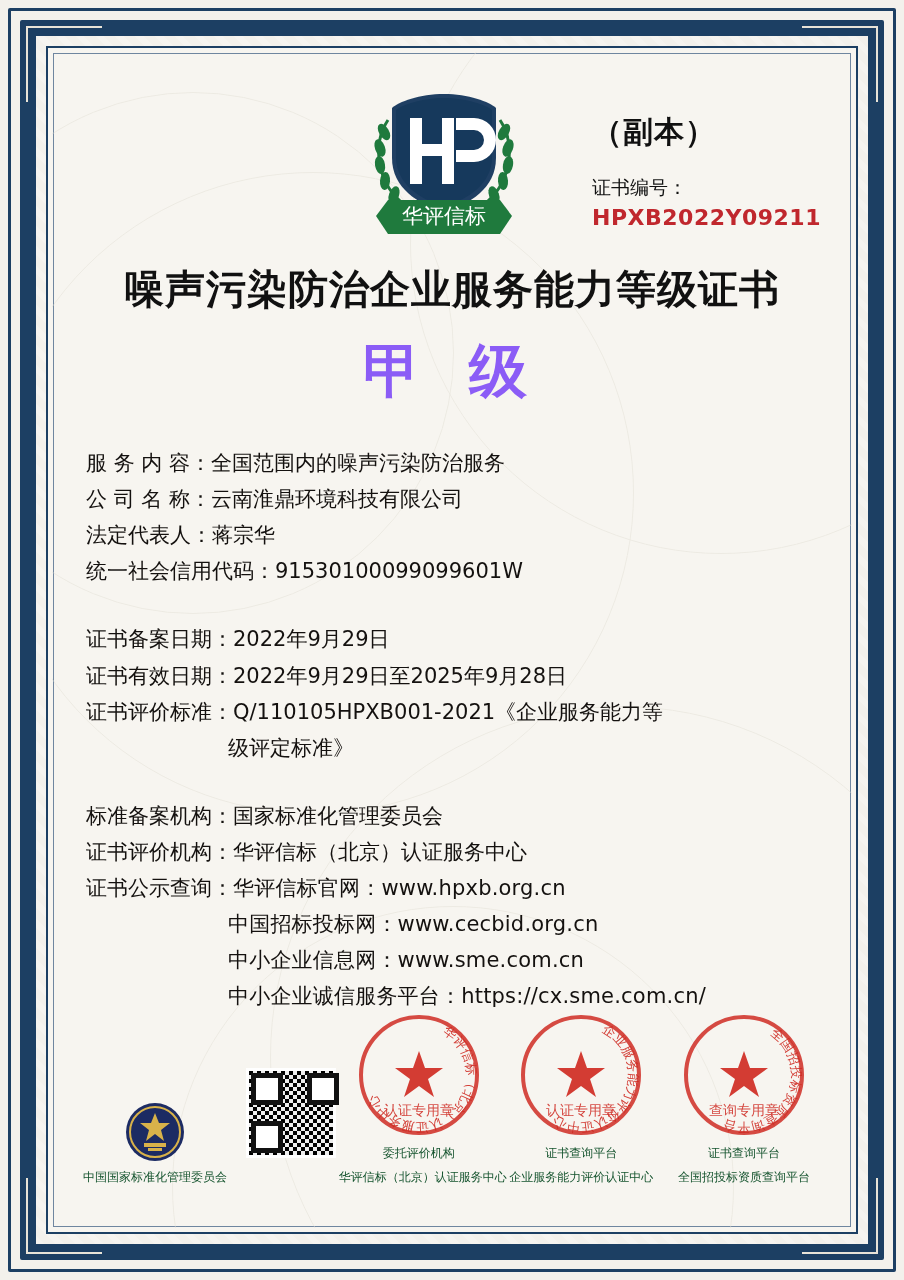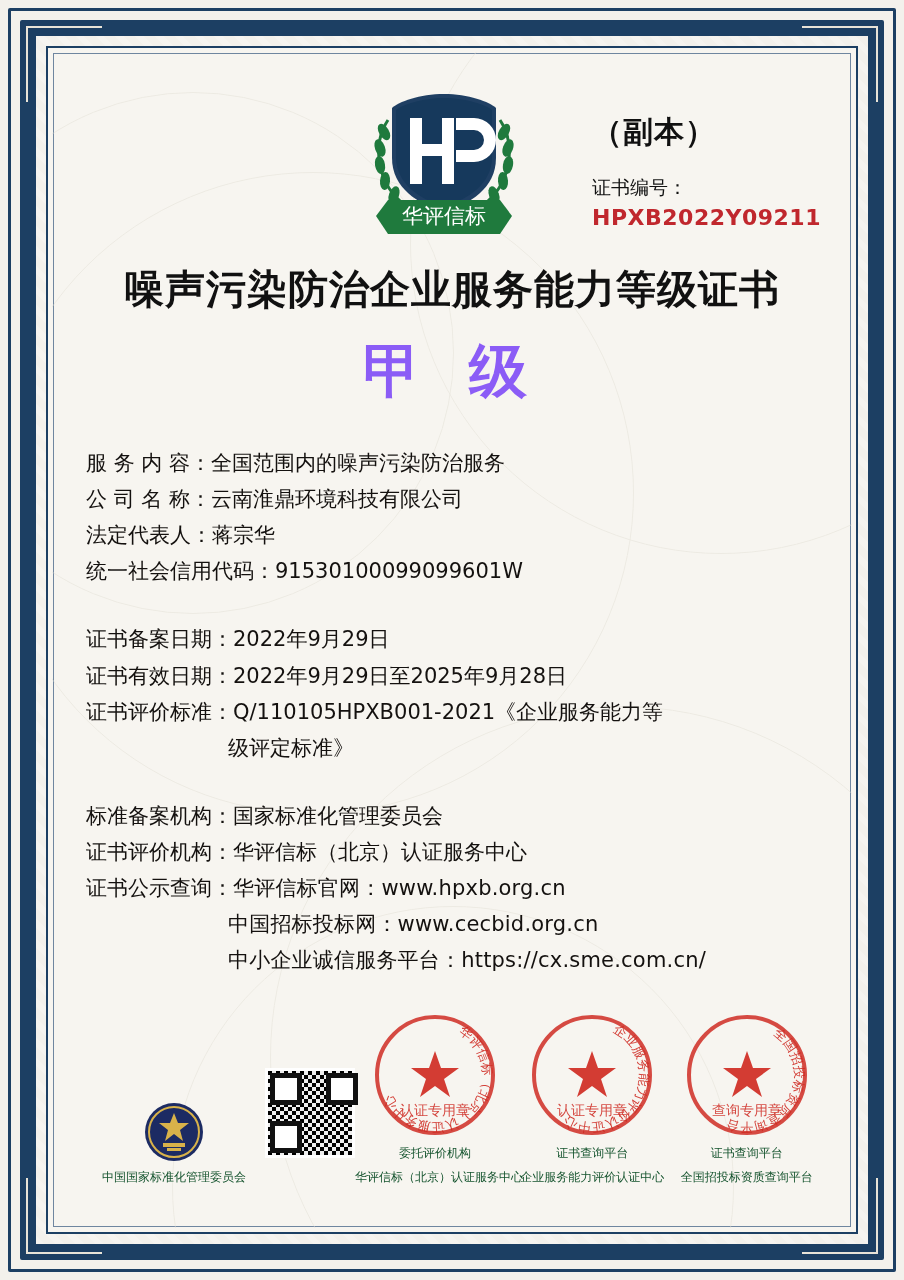--- a/index.html
+++ b/index.html
@@ -175,21 +175,21 @@
     bottom: 36px;
     display: flex;
     align-items: flex-end;
     justify-content: space-between;
     padding: 0 14px;
   }
   .seal-col {
     text-align: center;
     width: 160px;
   }
-  .seal-col.narrow { width: 150px; margin-left: 19px; }
+  .seal-col.narrow { width: 150px; }
   .seal-caption {
     font-size: 12px;
     color: #14532d;
     line-height: 1.45;
     margin-top: 6px;
     white-space: nowrap;
   }
   .gov-emblem {
     width: 62px;
     height: 62px;
@@ -341,20 +341,21 @@
       </div>
       <div class="field-row">
         <span class="f-label">证书评价机构：</span>
         <span class="f-value">华评信标（北京）认证服务中心</span>
       </div>
       <div class="field-row">
         <span class="f-label">证书公示查询：</span>
         <span class="f-value url">华评信标官网：www.hpxb.org.cn</span>
       </div>
       <div class="indent-line url">中国招标投标网：www.cecbid.org.cn</div>
+      <div class="indent-line url">中小企业信息网：www.sme.com.cn</div>
       <div class="indent-line url">中小企业诚信服务平台：https://cx.sme.com.cn/</div>
     </div>
 
     <div class="seals">
 
       <div class="left-group">
         <div class="seal-col narrow">
           <div class="gov-emblem">
             <svg viewBox="0 0 62 62" width="62" height="62" aria-hidden="true">
               <circle cx="31" cy="31" r="29" fill="#1c2b63"></circle>

